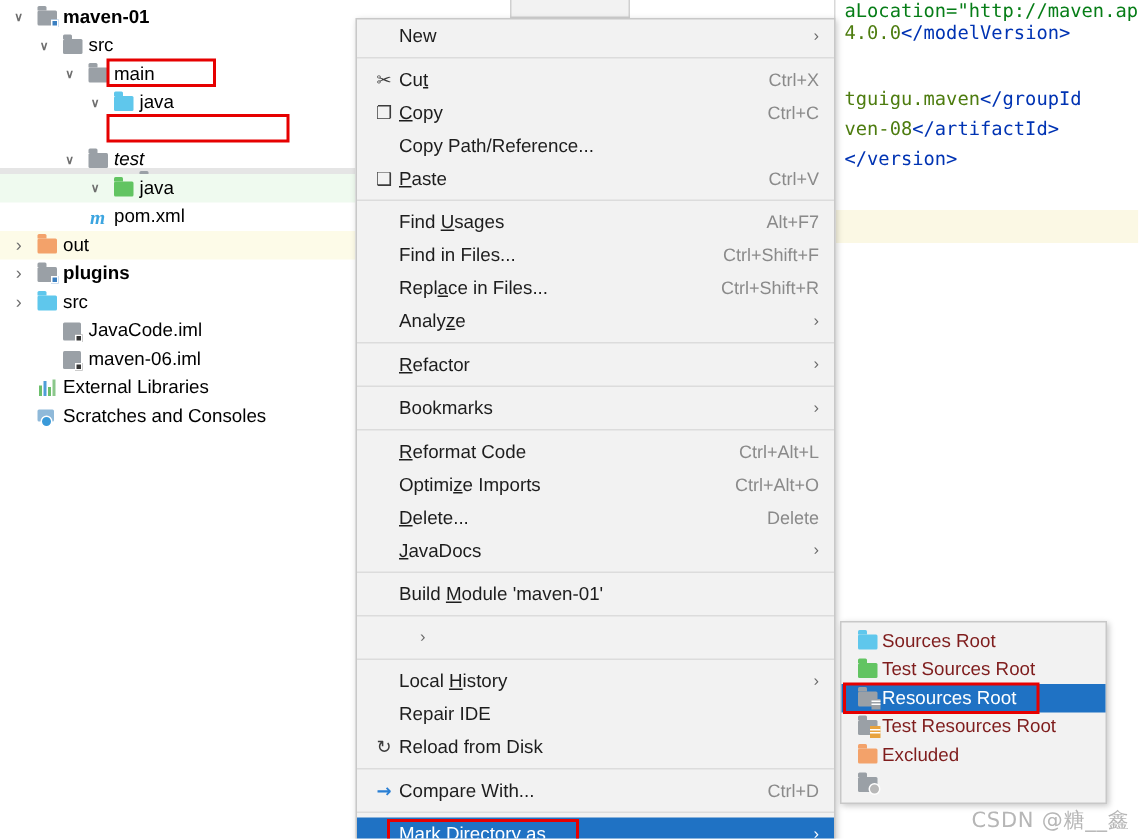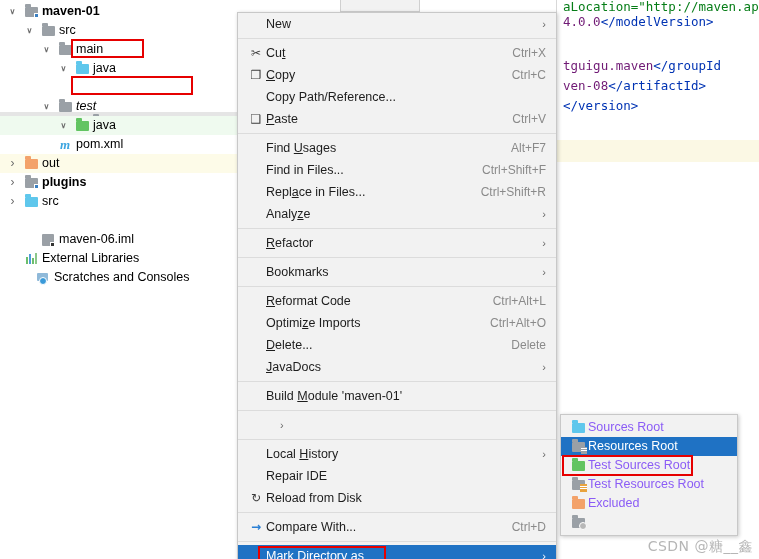--- a/index.html
+++ b/index.html
@@ -91,21 +91,21 @@
     font-family:"DejaVu Sans Mono","Liberation Mono",monospace;
     font-size:12.5px;
     overflow:hidden;
   }
   #editor .gutterline{
     position:absolute;left:0;top:0;width:1px;height:559px;background:#d8d8d8;
   }
   .code{position:absolute;white-space:pre;left:7px;}
   .ctag{color:#0033b3;}
   .cattr{color:#871094;}
-  .ctext{color:#701a75;}
+  .ctext{color:#4d7c0f;}
   .hl-band{position:absolute;left:1px;width:202px;background:#fbf8e4;}
 
   
   #ctxmenu{
     position:absolute;left:237px;top:12px;width:320px;
     background:#f2f2f2;
     border:1px solid #c8c8c8;
     box-shadow:1px 1px 4px rgba(0,0,0,0.22);
     box-sizing:border-box;
   }
@@ -136,21 +136,21 @@
   #submenu{
     position:absolute;left:560px;top:414px;width:178px;
     background:#f2f2f2;
     border:1px solid #c8c8c8;
     box-shadow:1px 1px 4px rgba(0,0,0,0.22);
     box-sizing:border-box;
     padding:3px 0;
   }
   .si{
     height:19px;line-height:19px;display:flex;align-items:center;
-    padding-left:7px;font-size:12.5px;color:#8b5cf6;white-space:nowrap;
+    padding-left:7px;font-size:12.5px;color:#7f1d1d;white-space:nowrap;
   }
   .si .siico{width:20px;min-width:20px;display:flex;align-items:center;justify-content:center;}
   .si.sel{background:#1f72c4;color:#ffffff;}
 
   .tr-badge{
     position:absolute;right:-2px;bottom:-2px;width:7px;height:8px;background:#e8a33d;
   }
   .tr-badge:before{content:"";position:absolute;left:0;top:2px;width:7px;height:1px;background:#fff;}
   .tr-badge:after{content:"";position:absolute;left:0;top:4px;width:7px;height:1px;background:#fff;}
   .gen-badge{
@@ -267,39 +267,45 @@
         <span class="lbl" style="left: 42px;">plugins</span>
       </div>
       <div class="row" style="position: absolute; left: 0px; top: 192px; width: 237px;">
         <span class="arrow" style="left: 7px; font-size: 12px;">›</span>
         <span class="ico" style="left: 24px;">
           <span style="position: relative; display: inline-block; width: 13px; height: 10px;">
             <span class="folder f-blue"></span>
           </span>
         </span>
         <span class="lbl" style="left: 42px;">src</span>
+      </div>
+      <div class="row" style="position: absolute; left: 0px; top: 211px; width: 237px;">
+        <span class="ico" style="left: 41px;">
+          <span class="iml-ico"></span>
+        </span>
+        <span class="lbl" style="left: 59px;">JavaCode.iml</span>
       </div>
       <div class="row" style="position: absolute; left: 0px; top: 230px; width: 237px;">
         <span class="ico" style="left: 41px;">
           <span class="iml-ico"></span>
         </span>
         <span class="lbl" style="left: 59px;">maven-06.iml</span>
       </div>
       <div class="row" style="position: absolute; left: 0px; top: 249px; width: 237px;">
         <span class="ico" style="left: 24px;">
           <span class="lib-ico">
             <i style="height: 7px;"></i>
             <i style="height: 10px; background: rgb(79, 158, 216);"></i>
             <i style="height: 6px;"></i>
             <i style="height: 11px; background: rgb(139, 199, 139);"></i>
           </span>
         </span>
         <span class="lbl" style="left: 42px;">External Libraries</span>
       </div>
-      <div class="row" style="position: absolute; left: 12px; top: 268px; width: 237px;">
+      <div class="row" style="position: absolute; left: 0px; top: 268px; width: 237px;">
         <span class="ico" style="left: 24px;">
           <span class="scratch-ico">
             <span class="sf"></span>
             <span class="sc"></span>
           </span>
         </span>
         <span class="lbl" style="left: 42px;">Scratches and Consoles</span>
       </div>
       <div class="redbox" style="left: 71px; top: 39px; width: 73px; height: 19px; border-color: rgb(230, 0, 0);"></div>
       <div class="redbox" style="left: 71px; top: 76px; width: 122px; height: 19px; border-color: rgb(230, 0, 0);"></div>
@@ -448,57 +454,57 @@
 
   <div id="submenu">
       <div class="si">
         <span class="siico">
           <span style="position: relative; display: inline-block; width: 13px; height: 10px;">
             <span class="folder f-blue"></span>
           </span>
         </span>
         <span>Sources Root</span>
       </div>
+      <div class="si">
+        <span class="siico">
+          <span style="position: relative; display: inline-block; width: 13px; height: 10px;">
+            <span class="folder f-green"></span>
+          </span>
+        </span>
+        <span>Test Sources Root</span>
+      </div>
       <div class="si sel">
         <span class="siico">
           <span style="position: relative; display: inline-block; width: 13px; height: 10px;">
             <span class="folder f-gray"></span>
             <span class="res-badge"></span>
           </span>
         </span>
         <span>Resources Root</span>
       </div>
       <div class="si">
         <span class="siico">
           <span style="position: relative; display: inline-block; width: 13px; height: 10px;">
-            <span class="folder f-green"></span>
-          </span>
-        </span>
-        <span>Test Sources Root</span>
+            <span class="folder f-gray"></span>
+            <span class="tr-badge"></span>
+          </span>
+        </span>
+        <span>Test Resources Root</span>
       </div>
       <div class="si">
         <span class="siico">
           <span style="position: relative; display: inline-block; width: 13px; height: 10px;">
-            <span class="folder f-gray"></span>
-            <span class="tr-badge"></span>
-          </span>
-        </span>
-        <span>Test Resources Root</span>
+            <span class="folder f-orange"></span>
+          </span>
+        </span>
+        <span>Excluded</span>
       </div>
       <div class="si">
         <span class="siico">
           <span style="position: relative; display: inline-block; width: 13px; height: 10px;">
-            <span class="folder f-orange"></span>
-          </span>
-        </span>
-        <span>Excluded</span>
-      </div>
-      <div class="si">
-        <span class="siico">
-          <span style="position: relative; display: inline-block; width: 13px; height: 10px;">
             <span class="folder f-gray"></span>
             <span class="gen-badge"></span>
           </span>
         </span>
       </div>
       <div class="redbox" style="left: 1px; top: 40px; width: 131px; height: 21px; border-color: rgb(230, 0, 0);"></div>
     </div>
 
   <div id="watermark">CSDN @糖__鑫</div>
 

